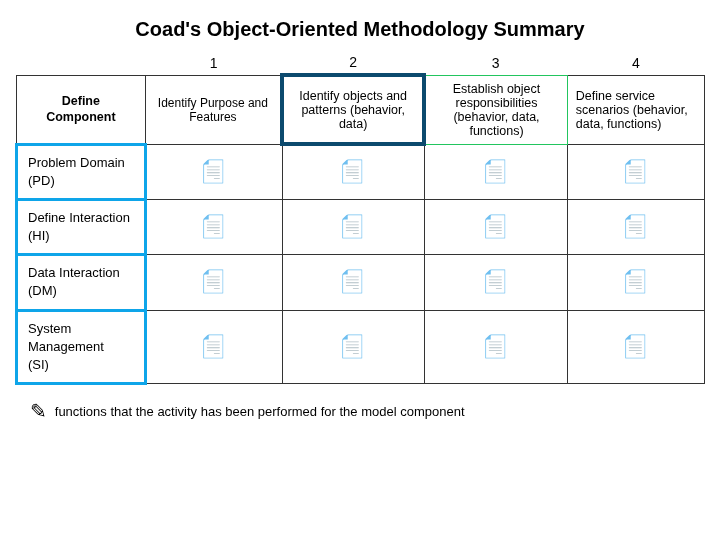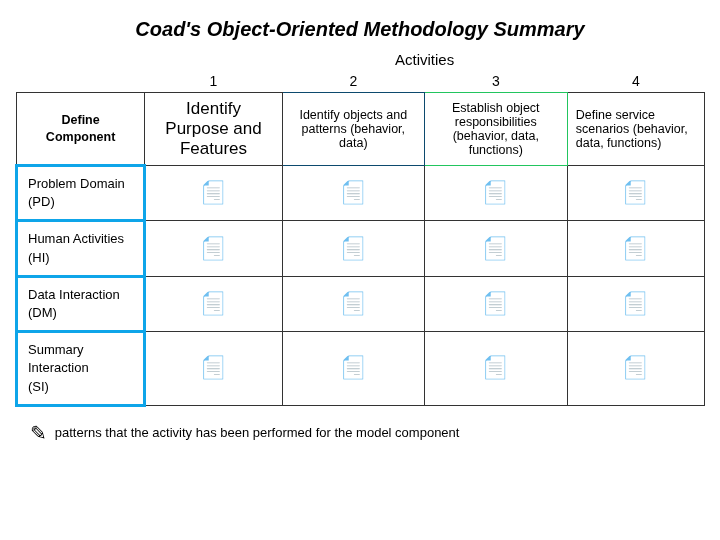--- a/index.html
+++ b/index.html
@@ -9,21 +9,20 @@
       font-size: 13px;
       width: 720px;
       min-height: 540px;
       display: flex;
       flex-direction: column;
       align-items: center;
       padding: 18px 20px 16px 20px;
     }
     .page-title {
       font-size: 20px;
-      font-style: italic;
       font-weight: bold;
       text-align: left;
       margin-bottom: 10px;
     }
     .outer-table {
       border-collapse: collapse;
       width: 690px;
     }
     .activities-label {
       text-align: center;
@@ -85,71 +84,67 @@
 </head>
 <body>
 
 <div class="page-title">Coad's Object-Oriented Methodology Summary</div>
 
 <table class="outer-table">
 
   <thead>
     <tr>
       <td style="border:none;"></td>
-      <td colspan="4" class="activities-label" style="border:none;">Activities</td>
-    </tr>
-    <tr>
-      <td style="border:none;"></td>
       <td class="col-num" style="border:none; text-align:center;">1</td>
       <td class="col-num" style="border:none; text-align:center;">2</td>
       <td class="col-num" style="border:none; text-align:center;">3</td>
       <td class="col-num" style="border:none; text-align:center;">4</td>
     </tr>
     <tr class="header-row">
       <td class="model-component-header" style="white-space:pre-line; width:130px;">Define
 Component</td>
-      <td style="border:1px solid #333; padding:6px 8px; text-align:center; vertical-align:middle; font-size:17px; width:140px;">Identify Purpose and Features</td>
-      <td style="border:1px solid #0c4a6e; padding:6px 8px; text-align:center; vertical-align:middle; font-size:12.5px; width:145px;">Identify objects and patterns (behavior, data)</td>
+      <td style="border:1px solid #333; padding:6px 8px; text-align:center; vertical-align:middle; font-size:12px; width:140px;">Identify Purpose and Features</td>
+      <td style="border:4px solid #0c4a6e; padding:6px 8px; text-align:center; vertical-align:middle; font-size:12.5px; width:145px;">Identify objects and patterns (behavior, data)</td>
       <td style="border:1px solid #22c55e; padding:6px 8px; text-align:center; vertical-align:middle; font-size:12.5px; white-space:pre-line; width:145px;">Establish object responsibilities
 (behavior, data, functions)</td>
       <td style="border:1px solid #333; padding:6px 8px; text-align:left; vertical-align:middle; font-size:12.5px; width:140px;">Define service scenarios (behavior, data, functions)</td>
     </tr>
   </thead>
   <tbody id="table-body">
   <tr>
         <td class="row-label" style="white-space: pre-line;">Problem Domain
 (PD)</td>
         <td class="data-cell"><span style="font-size:22px; display:inline-block; transform:scaleX(-1);">📄</span></td>
         <td class="data-cell"><span style="font-size:22px; display:inline-block; transform:scaleX(-1);">📄</span></td>
         <td class="data-cell"><span style="font-size:22px; display:inline-block; transform:scaleX(-1);">📄</span></td>
         <td class="data-cell"><span style="font-size:22px; display:inline-block; transform:scaleX(-1);">📄</span></td>
       </tr>
       <tr>
-        <td class="row-label" style="white-space: pre-line;">Human Activities
+        <td class="row-label" style="white-space: pre-line;">Define Interaction
 (HI)</td>
         <td class="data-cell"><span style="font-size:22px; display:inline-block; transform:scaleX(-1);">📄</span></td>
         <td class="data-cell"><span style="font-size:22px; display:inline-block; transform:scaleX(-1);">📄</span></td>
         <td class="data-cell"><span style="font-size:22px; display:inline-block; transform:scaleX(-1);">📄</span></td>
         <td class="data-cell"><span style="font-size:22px; display:inline-block; transform:scaleX(-1);">📄</span></td>
       </tr>
       <tr>
         <td class="row-label" style="white-space: pre-line;">Data Interaction
 (DM)</td>
         <td class="data-cell"><span style="font-size:22px; display:inline-block; transform:scaleX(-1);">📄</span></td>
         <td class="data-cell"><span style="font-size:22px; display:inline-block; transform:scaleX(-1);">📄</span></td>
         <td class="data-cell"><span style="font-size:22px; display:inline-block; transform:scaleX(-1);">📄</span></td>
         <td class="data-cell"><span style="font-size:22px; display:inline-block; transform:scaleX(-1);">📄</span></td>
       </tr>
       <tr>
-        <td class="row-label" style="white-space: pre-line;">Summary Interaction
+        <td class="row-label" style="white-space: pre-line;">System Management
 (SI)</td>
         <td class="data-cell"><span style="font-size:22px; display:inline-block; transform:scaleX(-1);">📄</span></td>
         <td class="data-cell"><span style="font-size:22px; display:inline-block; transform:scaleX(-1);">📄</span></td>
         <td class="data-cell"><span style="font-size:22px; display:inline-block; transform:scaleX(-1);">📄</span></td>
         <td class="data-cell"><span style="font-size:22px; display:inline-block; transform:scaleX(-1);">📄</span></td>
       </tr>
     </tbody>
 </table>
 
 <div class="legend">
   <span class="legend-icon">✎</span>
-  <span>patterns that the activity has been performed for the model component</span>
+  <span>functions that the activity has been performed for the model component</span>
 </div>
 
 </body></html>

